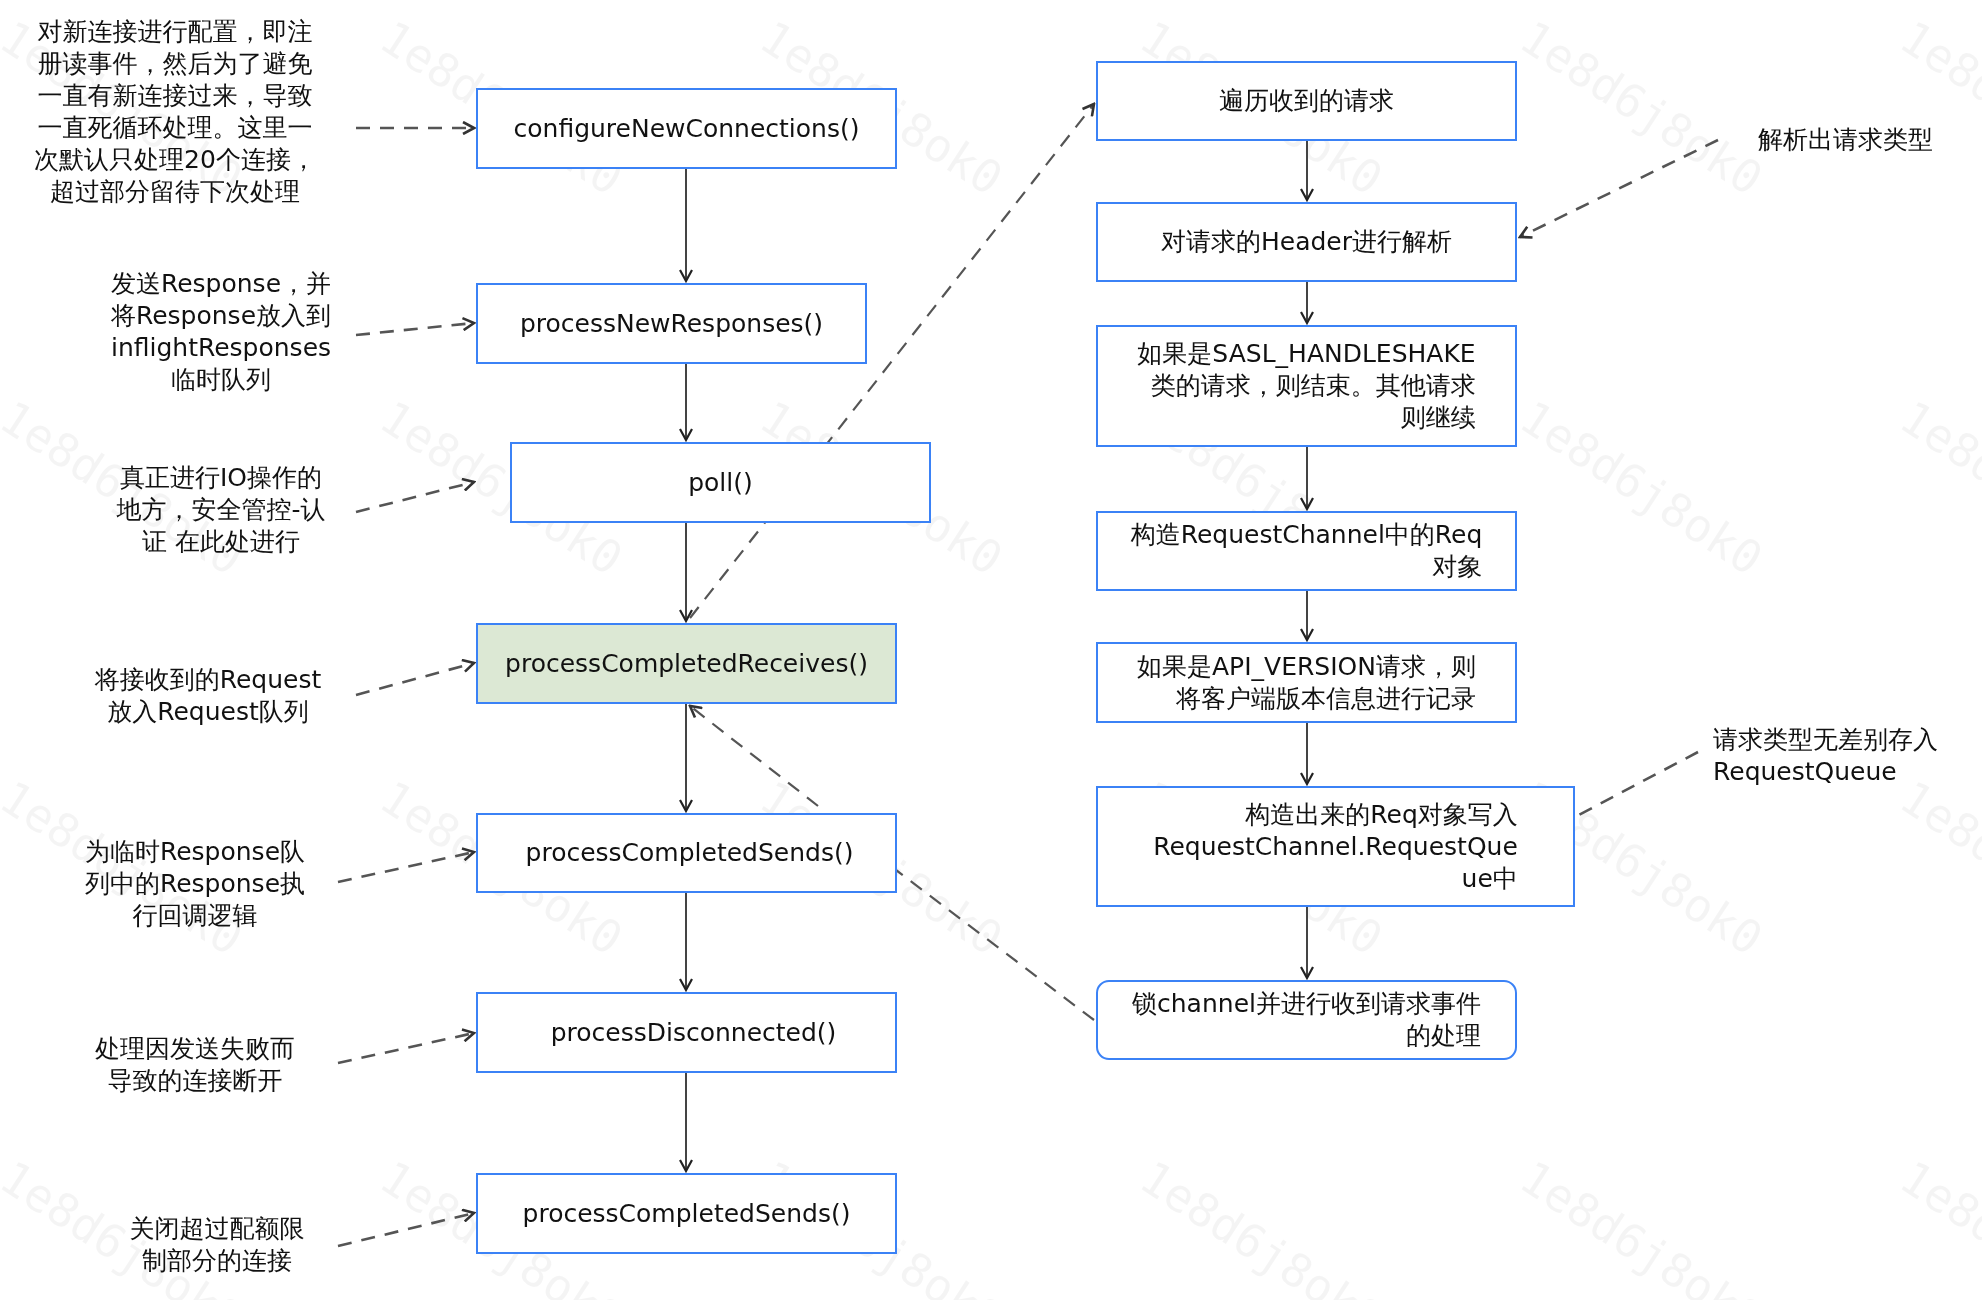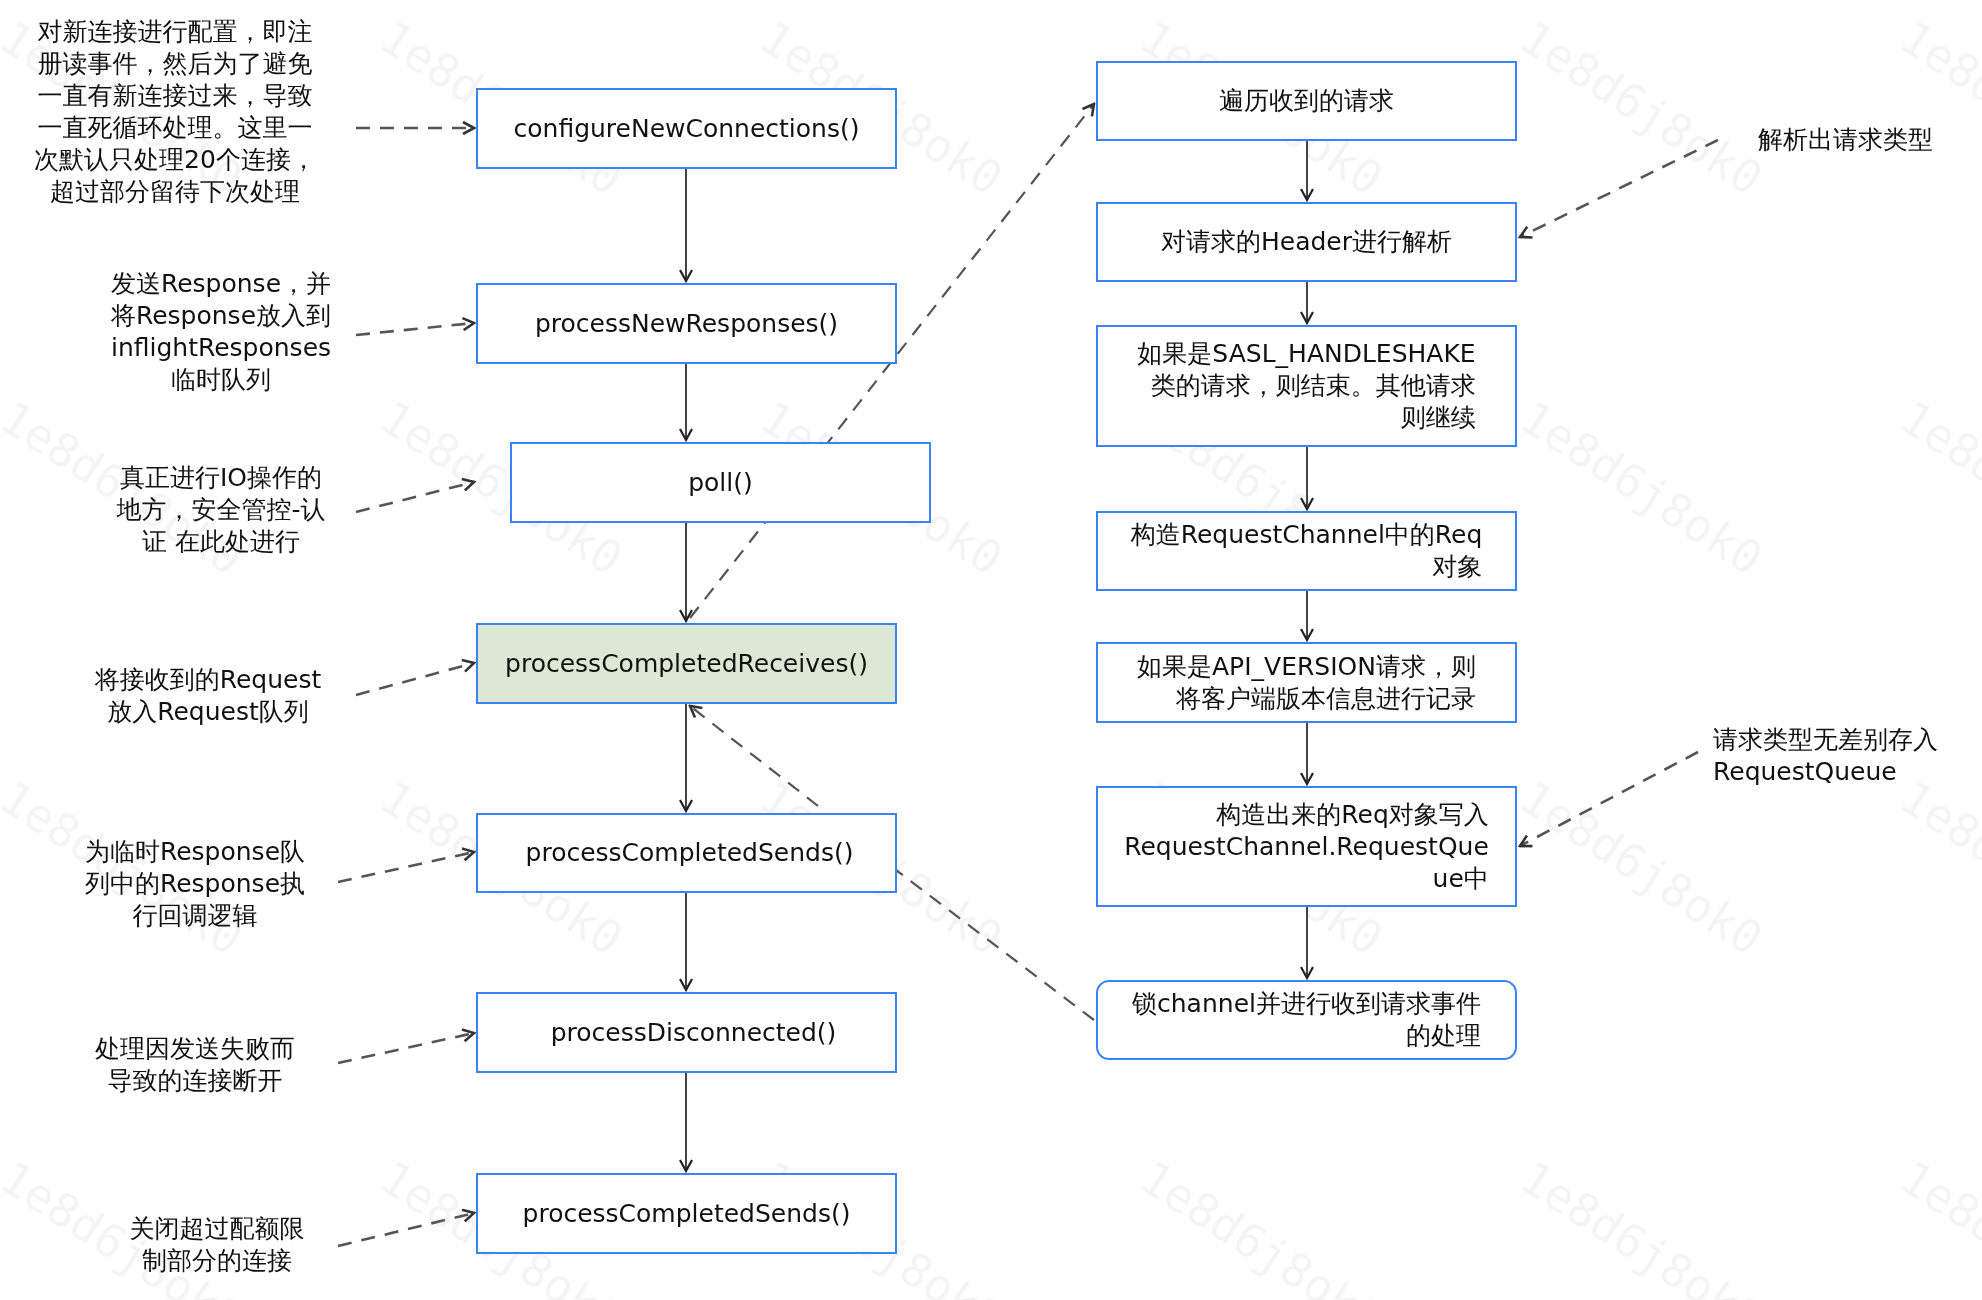--- a/index.html
+++ b/index.html
@@ -90,21 +90,21 @@
   <g stroke="#555" stroke-width="2.2" stroke-dasharray="14,10" fill="none">
     <line x1="690" y1="618" x2="1094" y2="104" marker-end="url(#arrd)"></line>
     <line x1="1094" y1="1020" x2="896" y2="870"></line>
     <line x1="818" y1="806" x2="690" y2="706" marker-end="url(#arrd)"></line>
   </g>
 </svg>
 
 <div class="box" style="left:476px;top:88px;width:421px;height:81px;">
     <span>configureNewConnections()</span>
   </div>
-<div class="box" style="left:476px;top:283px;width:421px;height:81px;">
+<div class="box" style="left:476px;top:283px;width:391px;height:81px;">
     <span>processNewResponses()</span>
   </div>
 <div class="box" style="left:476px;top:442px;width:421px;height:81px;margin-left:34px;">
     <span>poll()</span>
   </div>
 <div class="box green" style="left:476px;top:623px;width:421px;height:81px;">
     <span>processCompletedReceives()</span>
   </div>
 <div class="box" style="left:476px;top:813px;width:421px;height:80px;padding-left:16px;">
     <span>processCompletedSends()</span>
@@ -151,21 +151,21 @@
 则继续</span>
   </div>
 <div class="box" style="left:1096px;top:511px;width:421px;height:80px;">
     <span style="white-space:pre-line">构造RequestChannel中的Req
 对象</span>
   </div>
 <div class="box" style="left:1096px;top:642px;width:421px;height:81px;">
     <span style="white-space:pre-line">如果是API_VERSION请求，则
 将客户端版本信息进行记录</span>
   </div>
-<div class="box" style="left:1096px;top:786px;width:421px;height:121px;">
+<div class="box" style="left:1096px;top:786px;width:479px;height:121px;">
     <span style="white-space:pre-line">构造出来的Req对象写入
 RequestChannel.RequestQue
 ue中</span>
   </div>
 <div class="box" style="left:1096px;top:980px;width:421px;height:80px;border-radius:13px;">
     <span style="white-space:pre-line">锁channel并进行收到请求事件
 的处理</span>
   </div>
 
 <div class="note rightal" style="left:1758px;top:124px;width:220px;">解析出请求类型</div>

